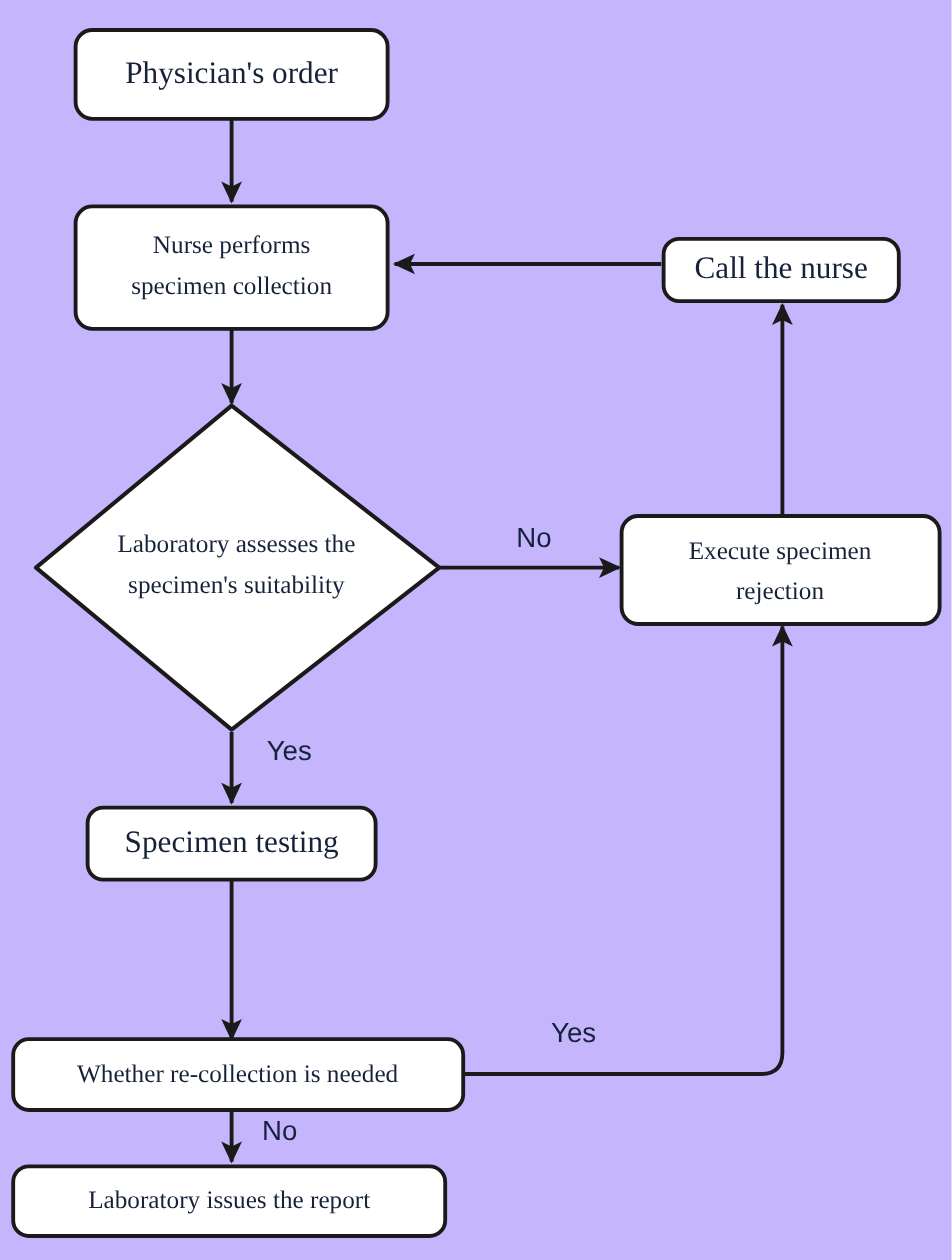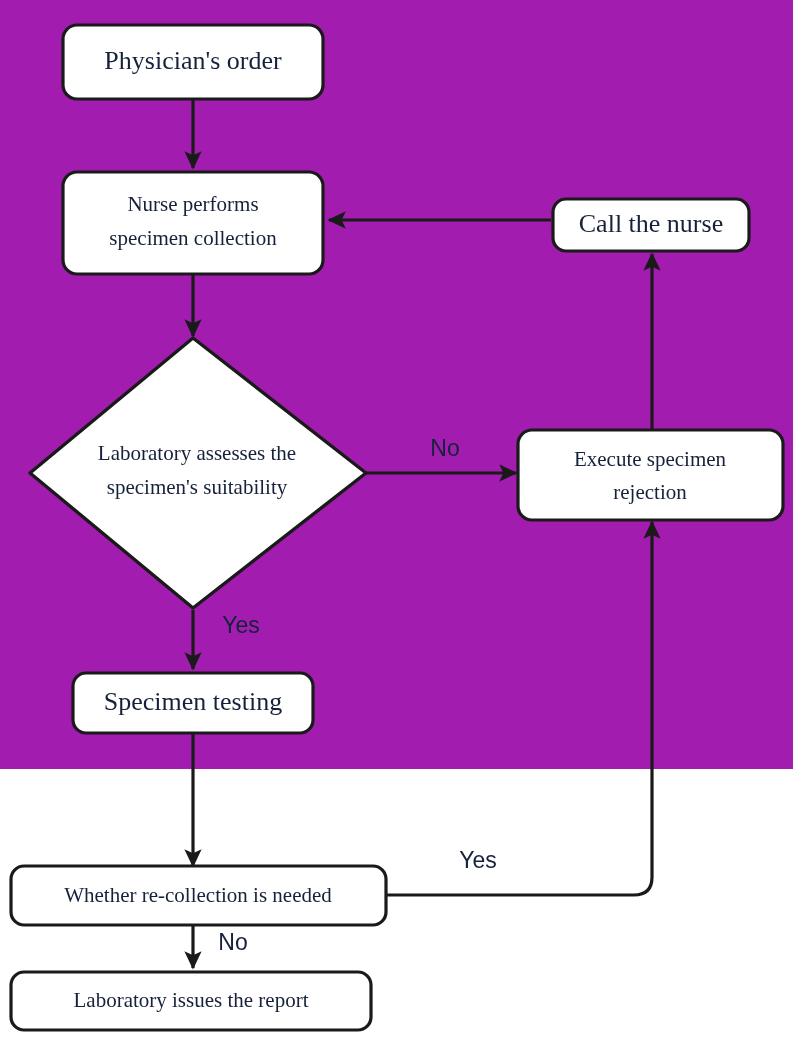--- a/index.html
+++ b/index.html
@@ -9,22 +9,22 @@
   }
   body {
     width: 793px;
     height: 1050px;
     font-family: "Liberation Serif", "DejaVu Serif", serif;
     overflow: hidden;
   }
   #flowchart-root {
     position: relative;
     width: 793px;
-    height: 769px;
-    background: #a21caf;
+    height: 1050px;
+    background: #c4b5fd;
   }
   svg.diagram {
     display: block;
     width: 793px;
     height: 1050px;
   }
   .node-shape {
     fill: #ffffff;
     stroke: #1a1a1a;
     stroke-width: 3.2;

